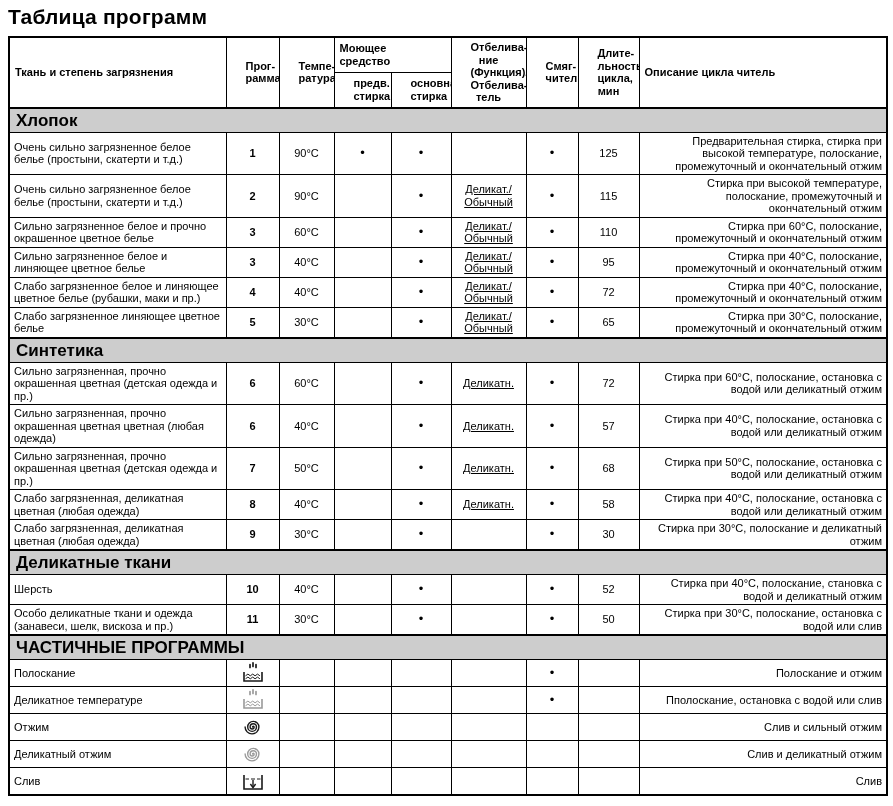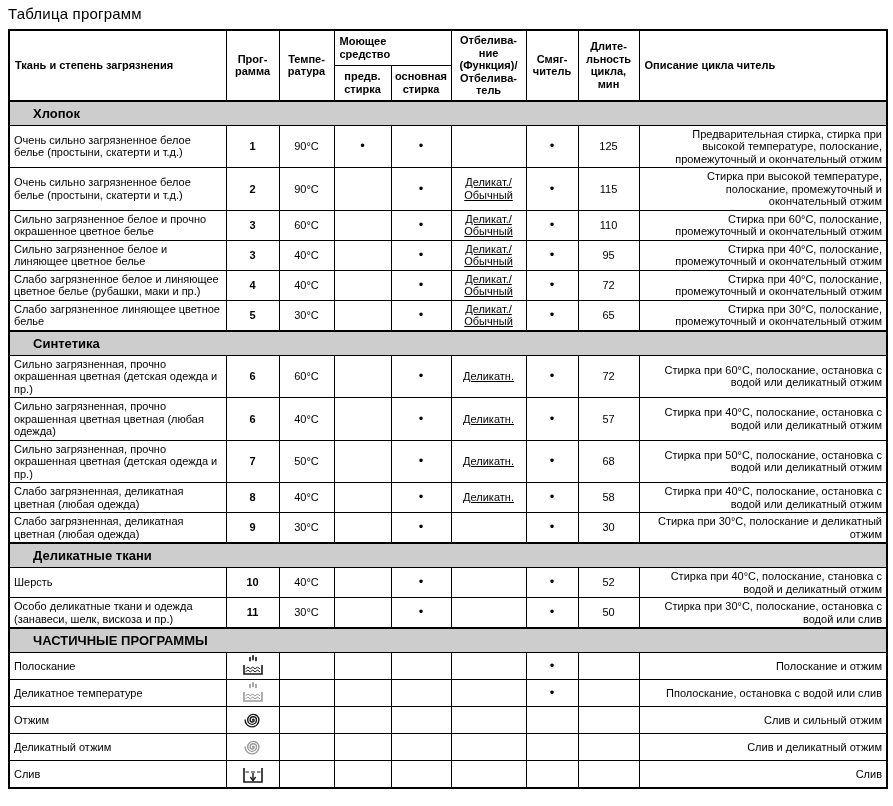--- a/index.html
+++ b/index.html
@@ -4,21 +4,21 @@
 <style>
   * { box-sizing: border-box; }
   html,body { margin:0; padding:0; }
   body {
     width: 893px; height: 806px;
     background: #ffffff; color: #000;
     font-family: "Liberation Sans", sans-serif;
     overflow: hidden;
   }
   .page-title {
-    font-size: 15px; font-weight: normal;
+    font-size: 21px; font-weight: bold;
     margin: 5px 0 7px 8px; letter-spacing: .2px;
   }
   table.programs {
     border-collapse: collapse;
     table-layout: fixed;
     width: 878px;
     margin-left: 8px;
     border: 2px solid #000;
   }
   th, td {
@@ -26,29 +26,29 @@
     padding: 2px 4px;
     font-size: 11px;
     line-height: 12.5px;
     vertical-align: middle;
     overflow: hidden;
   }
   thead th {
     font-weight: bold;
     text-align: center;
     white-space: pre-line;
-    padding: 3px 3px;
+    padding: 3px 19px;
   }
   thead th.left { text-align: left; padding-left: 5px; }
   tr.section-row td {
     background: #cdcdcd;
     font-weight: bold;
-    font-size: 13px;
+    font-size: 17px;
     line-height: 15px;
-    padding: 4px 23px;
+    padding: 4px 6px;
     border-top: 2px solid #000;
     border-bottom: 1px solid #000;
   }
   td.c { text-align: center; }
   td.prog { text-align: center; font-weight: bold; }
   td.pre { white-space: pre-line; text-align: center; text-decoration: underline; }
   td.desc { text-align: right; padding-left: 18px; }
   .dot { font-size: 13px; line-height: 10px; }
   td.iconcell { text-align: center; padding: 1px 0; }
   td.iconcell svg { display: inline-block; vertical-align: middle; }

